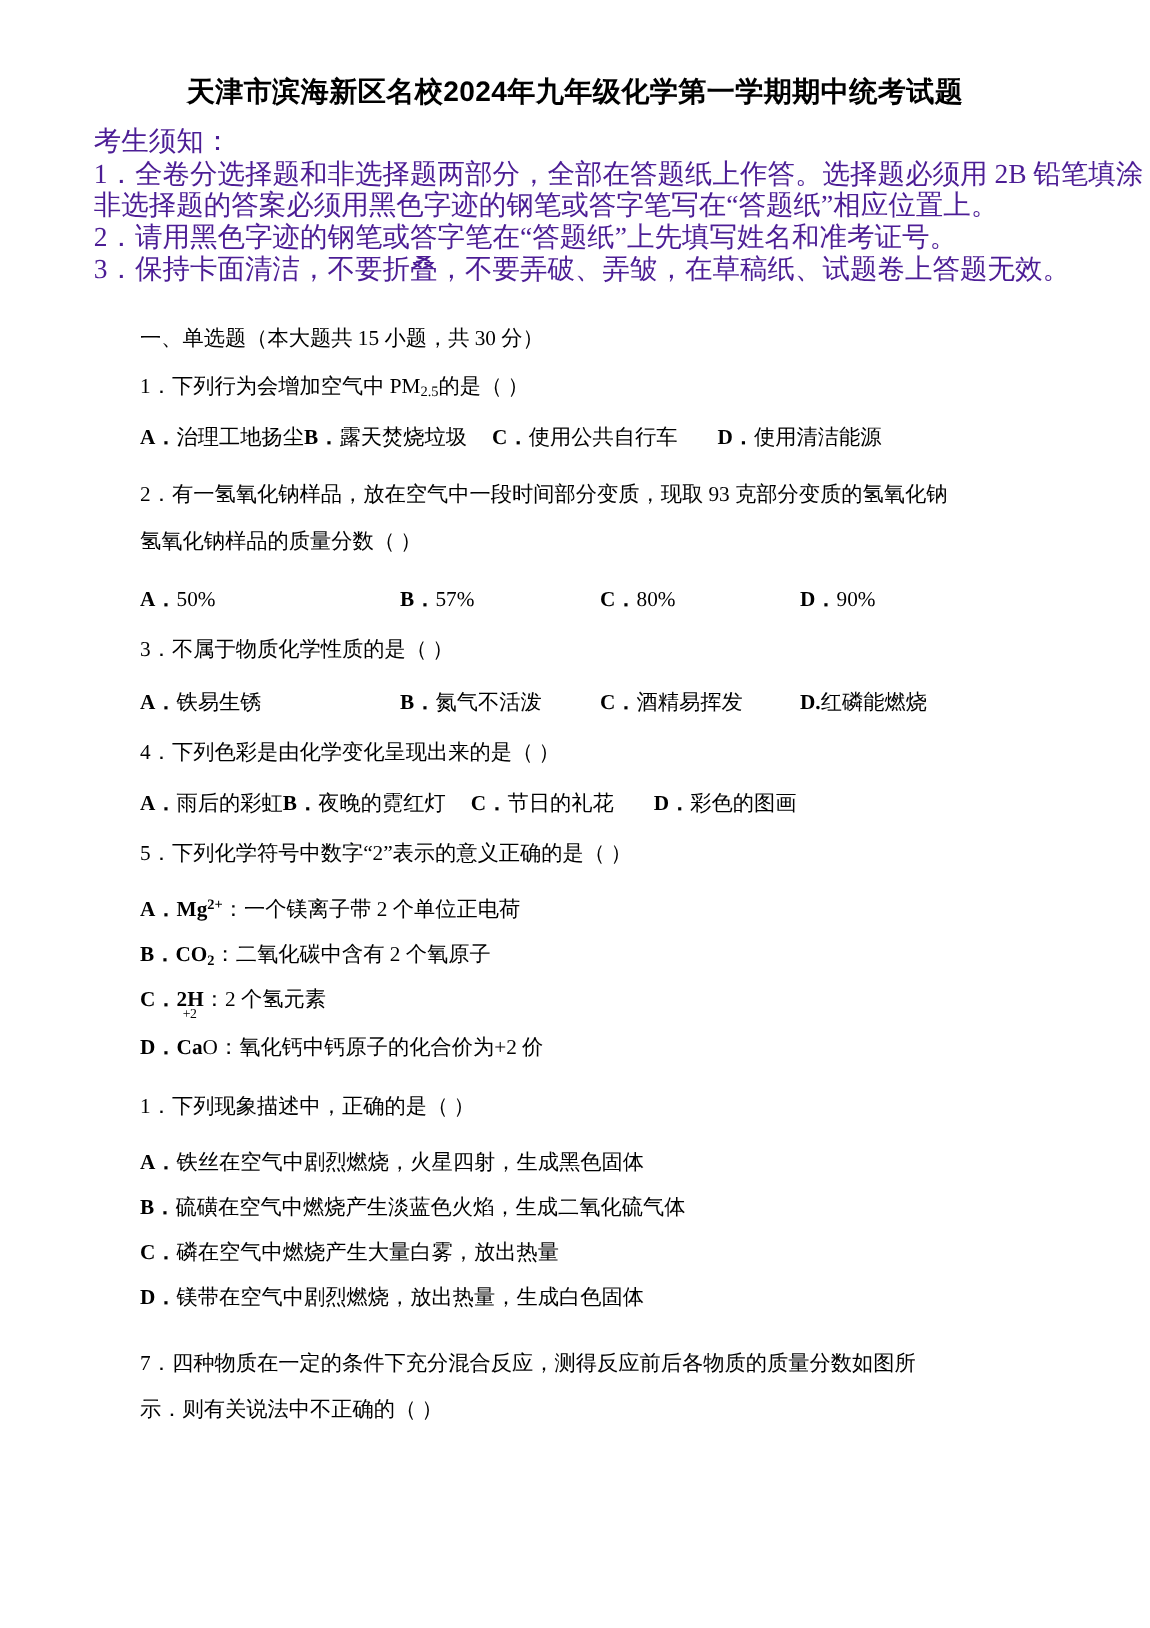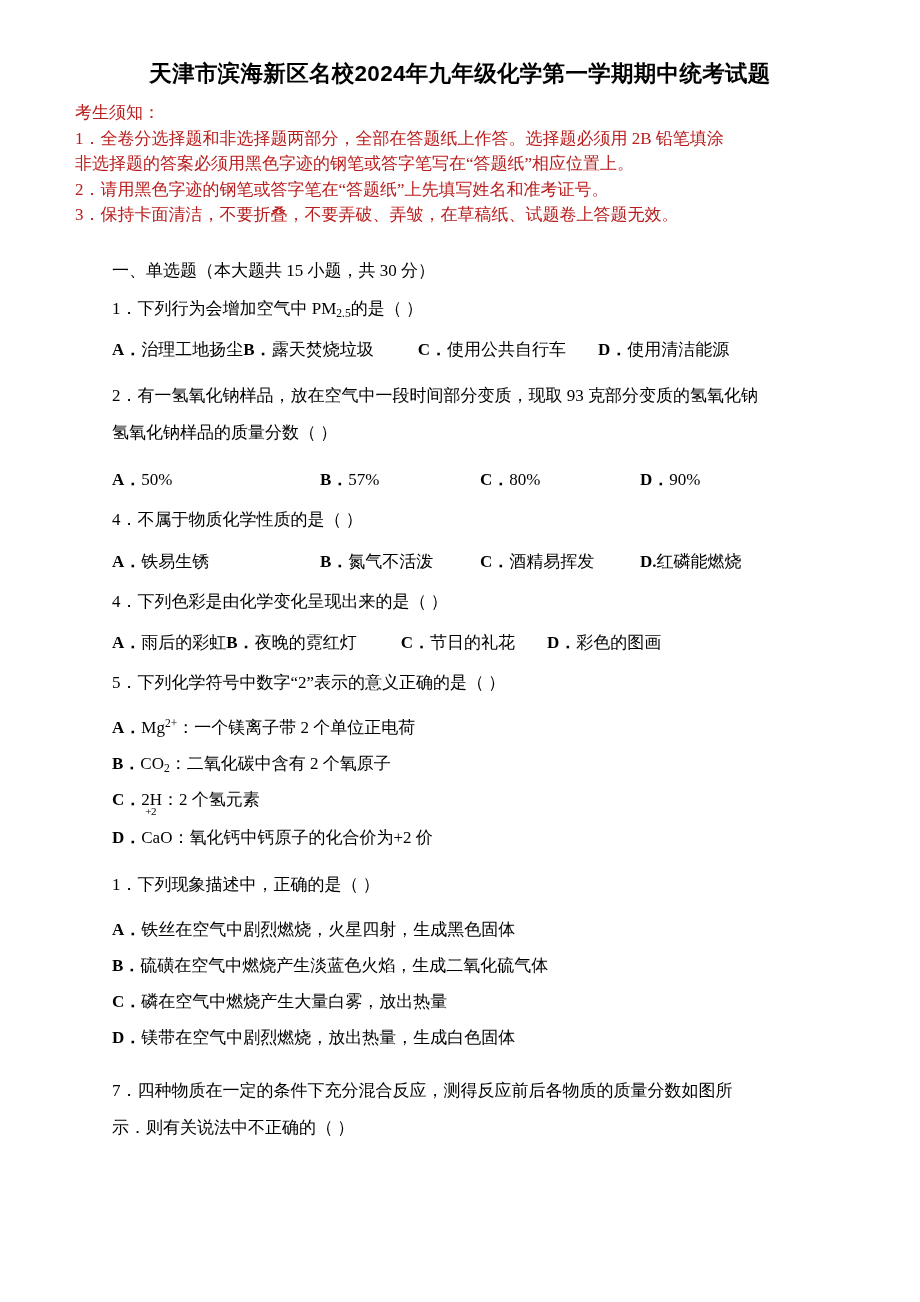--- a/index.html
+++ b/index.html
@@ -39,23 +39,23 @@
   }
 
   
   .notice {
     position: absolute;
     left: 75px;
     top: 100px;
     width: 790px;
   }
   .notice-line {
-    font-size: 17px;
+    font-size: 22px;
     line-height: 25.6px;
-    color: #b91c1c;
+    color: #4c1d95;
     white-space: nowrap;
     font-family: Liberation Serif, serif;
   }
 
   
   .body-area {
     position: absolute;
     left: 112px;
     top: 258px;
     width: 755px;
@@ -88,21 +88,21 @@
   .opt-row-flow {
     font-size: 17px;
     line-height: 26px;
     margin-top: 15px;
     white-space: nowrap;
   }
   .opt-row-flow .opt {
     display: inline-block;
   }
   .opt-row-flow .gap-a { }
-  .opt-row-flow .gap-b { margin-right: 44px; }
+  .opt-row-flow .gap-b { margin-right: 20px; }
   .opt-row-flow .gap-c { margin-right: 32px; }
 
   
   .opt-row-cols {
     font-size: 17px;
     line-height: 26px;
     margin-top: 16px;
     position: relative;
     height: 26px;
   }
@@ -126,21 +126,21 @@
     white-space: nowrap;
   }
 
   .opt-label {
     font-weight: bold;
     font-family: "Liberation Serif", "DejaVu Serif", serif;
   }
 
   
   .formula {
-    font-weight: normal;
+    font-weight: bold;
     font-family: "Liberation Serif", "DejaVu Serif", serif;
   }
   sub.chem {
     font-size: 0.68em;
     vertical-align: -0.25em;
     line-height: 0;
   }
   sup.chem {
     font-size: 0.68em;
     vertical-align: 0.52em;
@@ -164,20 +164,21 @@
     left: 0;
     top: -12px;
     width: 100%;
     text-align: center;
     font-size: 11px;
     line-height: 11px;
     letter-spacing: -0.3px;
   }
   .valence-wrap .val-base {
     font-size: 17px;
+    font-weight: bold;
   }
   .valence-tail {
     font-family: "Liberation Serif", "DejaVu Serif", serif;
     font-size: 17px;
   }
 </style>
 </head>
 <body>
 
 <div class="page">
@@ -210,21 +211,21 @@
       <div class="q-stem multiline" style="margin-top:0;">氢氧化钠样品的质量分数（        ）</div>
       <div class="opt-row-cols">
         <span class="col c0"><span class="opt-label">A．</span><span>50%</span></span>
         <span class="col c1"><span class="opt-label">B．</span><span>57%</span></span>
         <span class="col c2"><span class="opt-label">C．</span><span>80%</span></span>
         <span class="col c3"><span class="opt-label">D．</span><span>90%</span></span>
       </div>
     </div>
 
     <div class="q-block">
-      <div class="q-stem">4．不属于物质化学性质的是（        ）</div>
+      <div class="q-stem">3．不属于物质化学性质的是（        ）</div>
       <div class="opt-row-cols">
         <span class="col c0"><span class="opt-label">A．</span><span>铁易生锈</span></span>
         <span class="col c1"><span class="opt-label">B．</span><span>氮气不活泼</span></span>
         <span class="col c2"><span class="opt-label">C．</span><span>酒精易挥发</span></span>
         <span class="col c3"><span class="opt-label">D.</span><span>红磷能燃烧</span></span>
       </div>
     </div>
 
     <div class="q-block">
       <div class="q-stem">4．下列色彩是由化学变化呈现出来的是（        ）</div>

